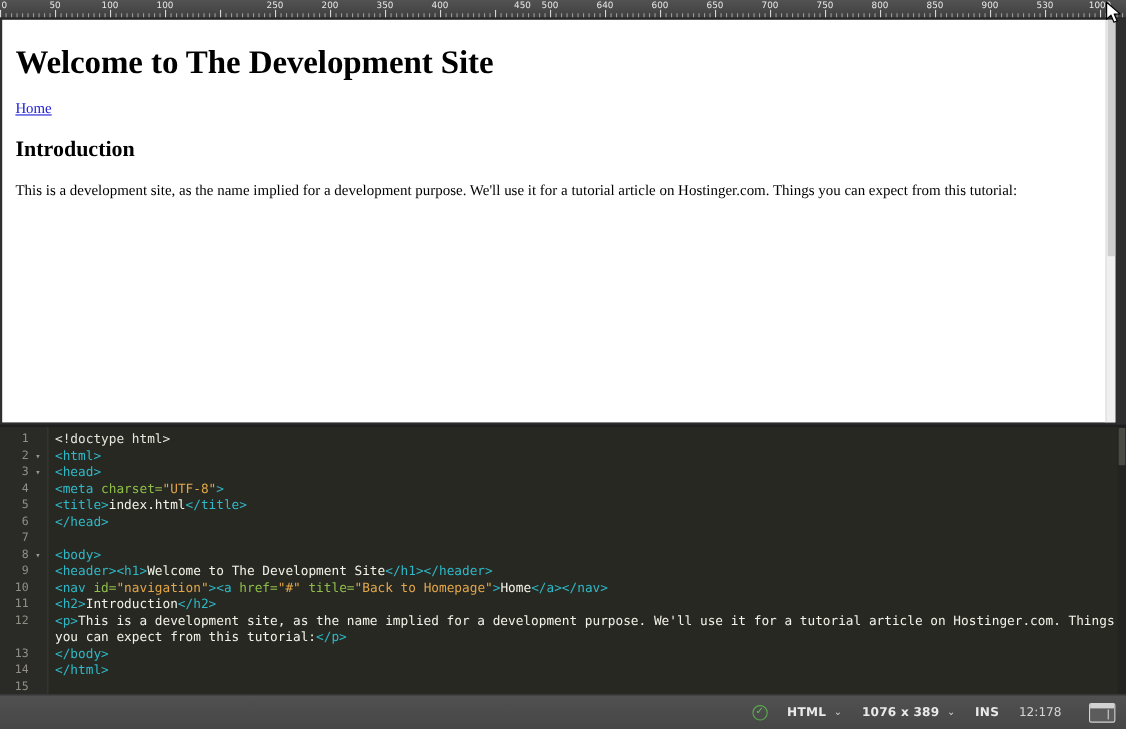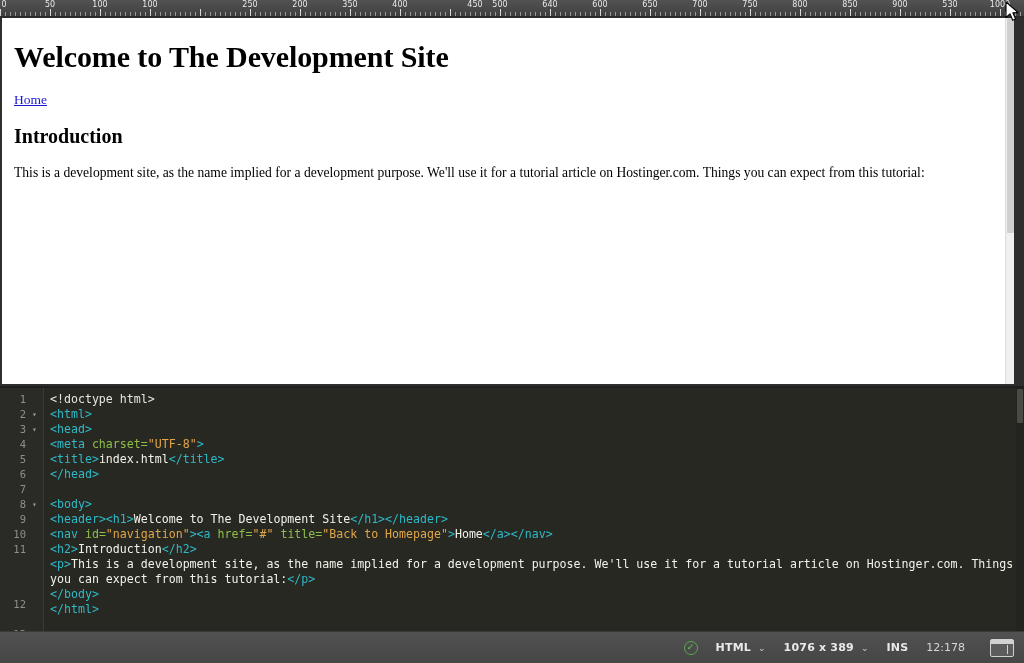--- a/index.html
+++ b/index.html
@@ -517,21 +517,21 @@
         <div class="gutter-row">2<span class="fold">▾</span></div>
         <div class="gutter-row">3<span class="fold">▾</span></div>
         <div class="gutter-row">4</div>
         <div class="gutter-row">5</div>
         <div class="gutter-row">6</div>
         <div class="gutter-row">7</div>
         <div class="gutter-row">8<span class="fold">▾</span></div>
         <div class="gutter-row">9</div>
         <div class="gutter-row">10</div>
         <div class="gutter-row">11</div>
-        <div class="gutter-row" style="height: 30px; margin-top: 40px;">12</div>
+        <div class="gutter-row" style="height: 30px;">12</div>
         <div class="gutter-row">13</div>
         <div class="gutter-row">14</div>
         <div class="gutter-row">15</div>
       </div>
     <div class="code-area" id="code-area"><div class="code-line"><span class="tk-dt">&lt;!doctype html&gt;</span></div><div class="code-line"><span class="tk-tag">&lt;html</span><span class="tk-tag">&gt;</span></div><div class="code-line"><span class="tk-tag">&lt;head</span><span class="tk-tag">&gt;</span></div><div class="code-line"><span class="tk-tag">&lt;meta</span> <span class="tk-attr">charset</span><span class="tk-attr">=</span><span class="tk-str">"UTF-8"</span><span class="tk-tag">&gt;</span></div><div class="code-line"><span class="tk-tag">&lt;title</span><span class="tk-tag">&gt;</span><span class="tk-txt">index.html</span><span class="tk-tag">&lt;/title</span><span class="tk-tag">&gt;</span></div><div class="code-line"><span class="tk-tag">&lt;/head</span><span class="tk-tag">&gt;</span></div><div class="code-line">&nbsp;</div><div class="code-line"><span class="tk-tag">&lt;body</span><span class="tk-tag">&gt;</span></div><div class="code-line"><span class="tk-tag">&lt;header</span><span class="tk-tag">&gt;</span><span class="tk-tag">&lt;h1</span><span class="tk-tag">&gt;</span><span class="tk-txt">Welcome to The Development Site</span><span class="tk-tag">&lt;/h1</span><span class="tk-tag">&gt;</span><span class="tk-tag">&lt;/header</span><span class="tk-tag">&gt;</span></div><div class="code-line"><span class="tk-tag">&lt;nav</span> <span class="tk-attr">id</span><span class="tk-attr">=</span><span class="tk-str">"navigation"</span><span class="tk-tag">&gt;</span><span class="tk-tag">&lt;a</span> <span class="tk-attr">href</span><span class="tk-attr">=</span><span class="tk-str">"#"</span> <span class="tk-attr">title</span><span class="tk-attr">=</span><span class="tk-str">"Back to Homepage"</span><span class="tk-tag">&gt;</span><span class="tk-txt">Home</span><span class="tk-tag">&lt;/a</span><span class="tk-tag">&gt;</span><span class="tk-tag">&lt;/nav</span><span class="tk-tag">&gt;</span></div><div class="code-line"><span class="tk-tag">&lt;h2</span><span class="tk-tag">&gt;</span><span class="tk-txt">Introduction</span><span class="tk-tag">&lt;/h2</span><span class="tk-tag">&gt;</span></div><div class="code-line wrapped"><span class="tk-tag">&lt;p</span><span class="tk-tag">&gt;</span><span class="tk-txt">This is a development site, as the name implied for a development purpose. We'll use it for a tutorial article on Hostinger.com. Things you can expect from this tutorial:</span><span class="tk-tag">&lt;/p</span><span class="tk-tag">&gt;</span></div><div class="code-line"><span class="tk-tag">&lt;/body</span><span class="tk-tag">&gt;</span></div><div class="code-line"><span class="tk-tag">&lt;/html</span><span class="tk-tag">&gt;</span></div><div class="code-line">&nbsp;</div></div>
   </div>
   <div class="ed-scroll">
     <div class="thumb"></div>
   </div>
 

